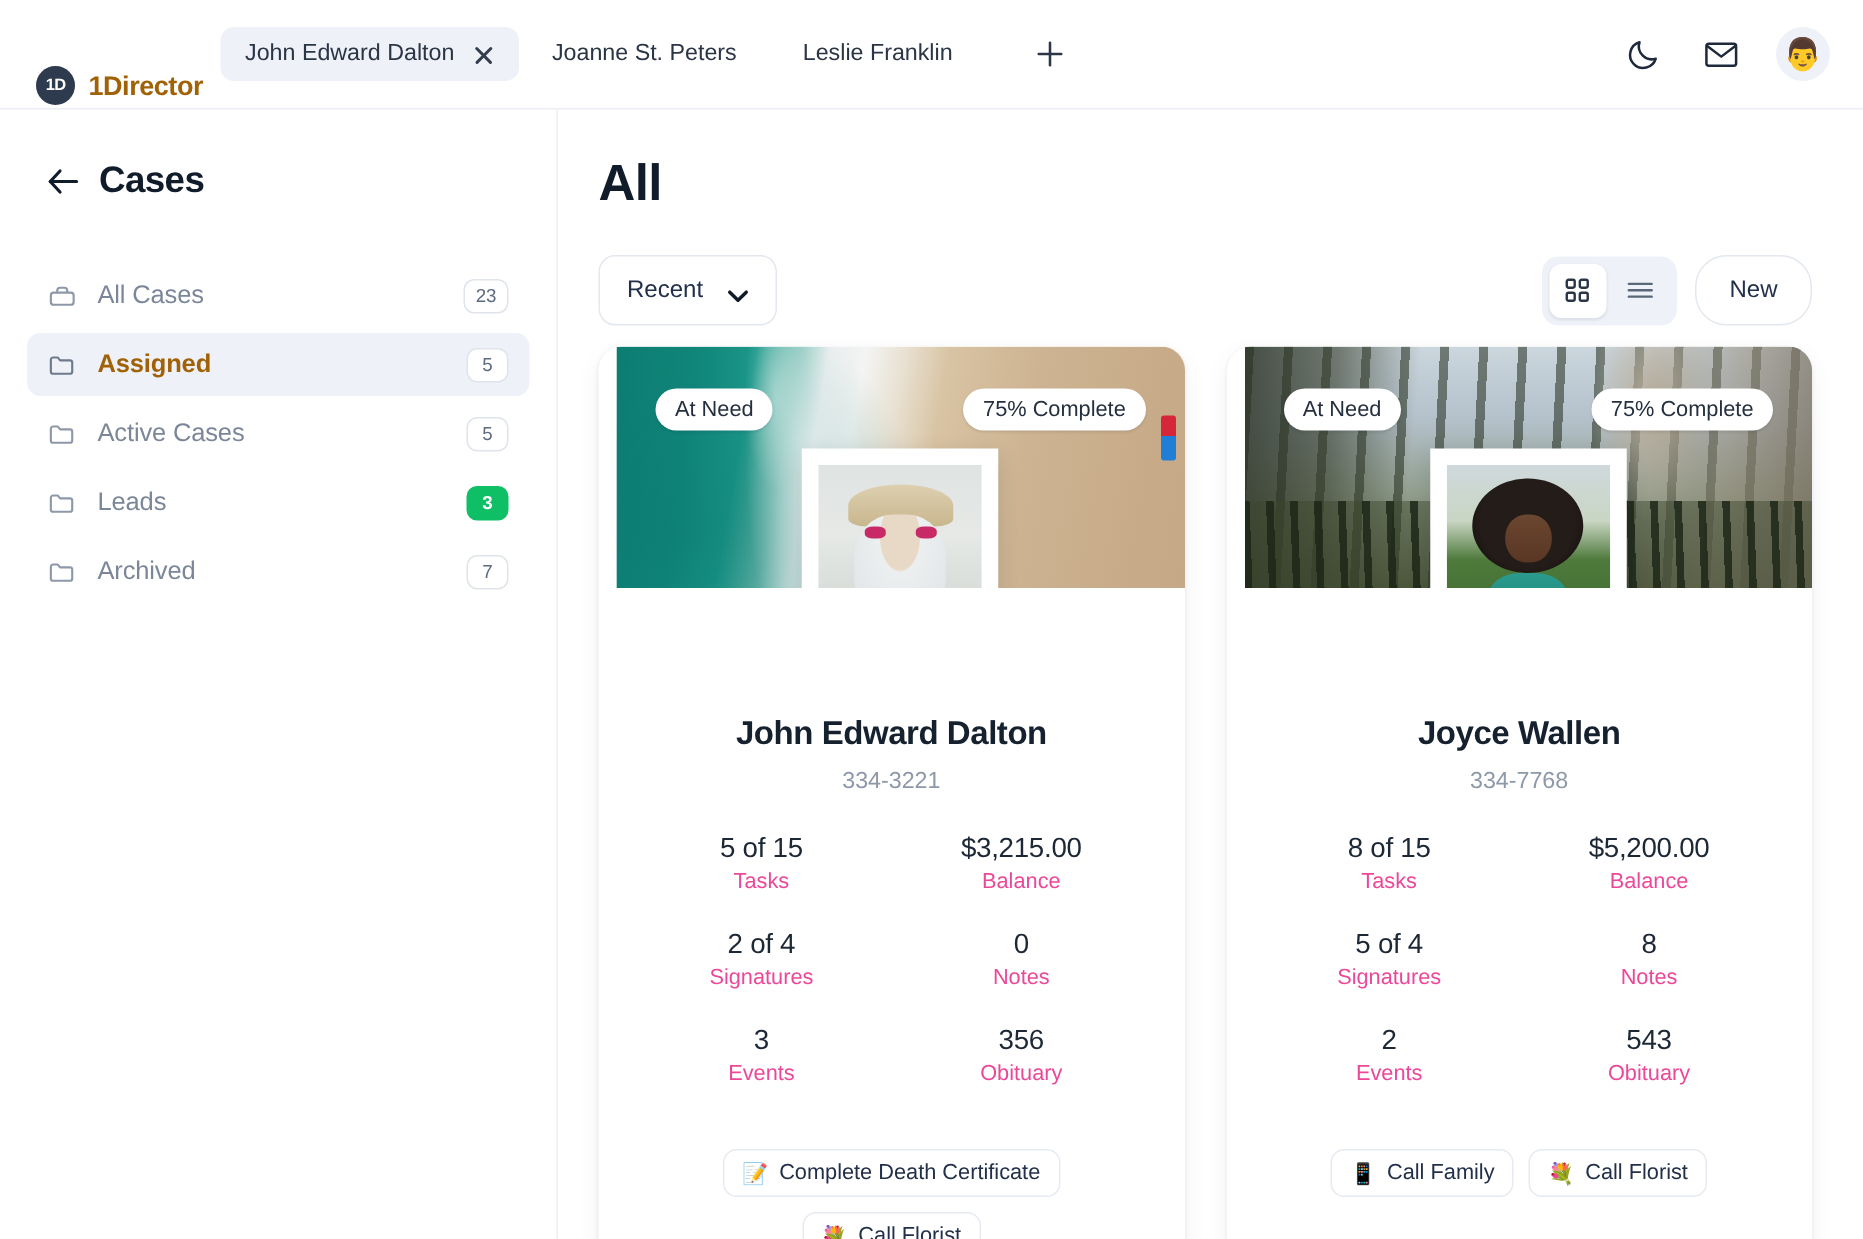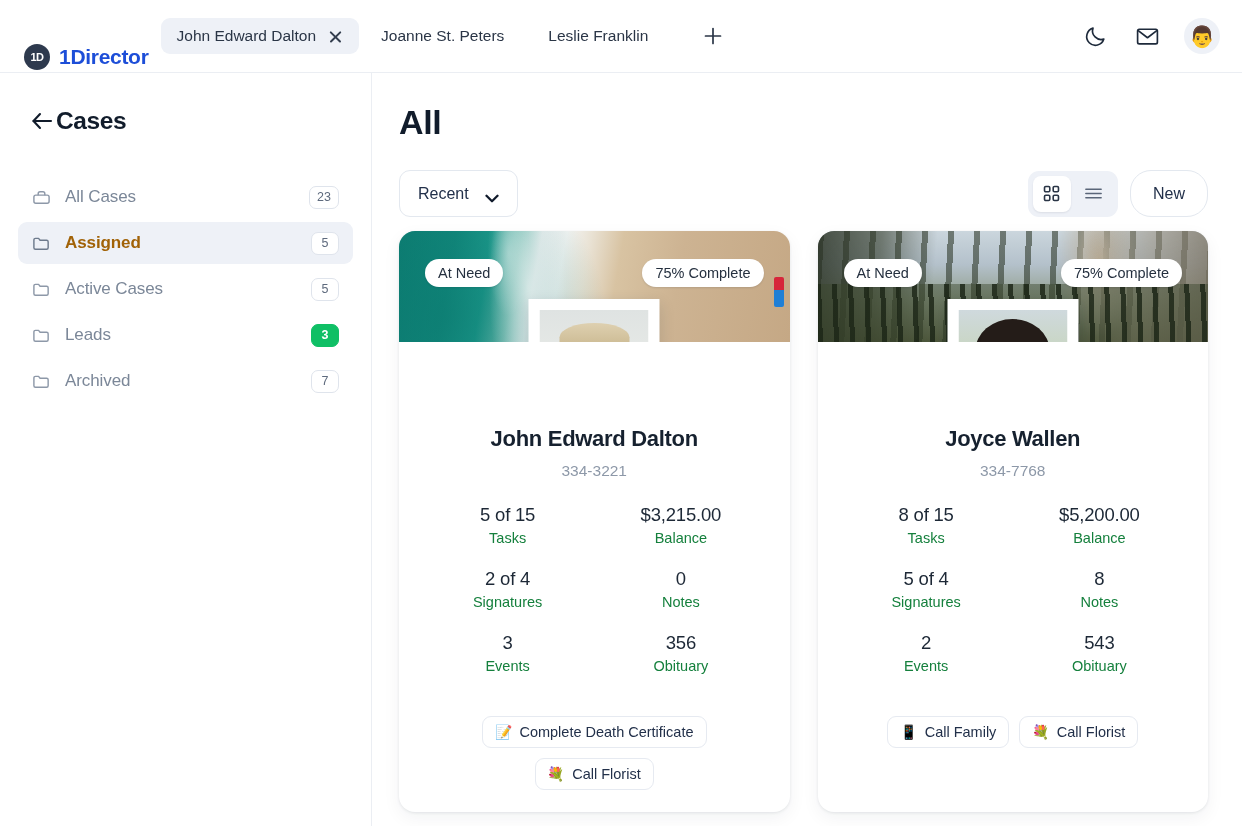--- a/index.html
+++ b/index.html
@@ -20,21 +20,21 @@
     padding: 0 22px 0 24px;
     position: relative;
   }
   .brand { display: flex; align-items: center; gap: 9px; flex-shrink: 0; margin-top: 42px; }
   .brand-logo {
     width: 26px; height: 26px; border-radius: 50%;
     background: #2e3a4e;
     display: flex; align-items: center; justify-content: center;
     color: #fff; font-size: 11px; font-weight: bold; letter-spacing: -0.5px;
   }
-  .brand-name { font-size: 21px; font-weight: bold; color: #1d4ed8; letter-spacing: -0.3px; }
+  .brand-name { font-size: 18px; font-weight: bold; color: #a16207; letter-spacing: -0.3px; }
 
   .tabs { display: flex; align-items: center; margin-left: 12px; }
   .tab {
     display: flex; align-items: center; gap: 12px;
     padding: 9px 16px;
     border-radius: 9px;
     font-size: 15.5px;
     color: #2a3546;
     white-space: nowrap;
     cursor: pointer;
@@ -81,21 +81,21 @@
   
   .body-wrap { display: flex; height: 753px; }
 
   
   .sidebar {
     width: 372px; flex-shrink: 0;
     border-right: 1px solid #ebeef3;
     padding: 34px 18px 0 18px;
   }
   .sidebar-head {
-    display: flex; align-items: center; gap: 3px;
+    display: flex; align-items: center; gap: 13px;
     padding: 0 6px 0 13px;
     margin-bottom: 41px;
     cursor: pointer;
   }
   .back-arrow { width: 22px; height: 18px; flex-shrink: 0; }
   .sidebar-title { font-size: 24.5px; font-weight: bold; color: #111c2b; letter-spacing: -0.4px; }
 
   .nav-item {
     height: 42px;
     display: flex; align-items: center;
@@ -167,23 +167,24 @@
   }
   .card {
     background: #fff;
     border-radius: 16px;
     box-shadow: 0 1px 3px rgba(20,32,52,.09), 0 6px 18px rgba(20,32,52,.055);
     overflow: hidden;
     position: relative;
     cursor: pointer;
   }
   .banner {
-    height: 111px;
+    height: 161px;
     position: relative;
     overflow: hidden;
+    margin-left: 12px;
   }
   .banner-badges {
     position: absolute; left: 0; right: 0; top: 28px;
     display: flex; justify-content: space-between;
     padding: 0 26px;
     z-index: 3;
   }
   .pill {
     background: #fff;
     border-radius: 20px;
@@ -207,21 +208,21 @@
 
   .card-body { padding: 84px 22px 22px 22px; text-align: center; }
   .case-name {
     font-size: 22px; font-weight: bold; color: #16212f;
     letter-spacing: -0.3px; margin-bottom: 10px;
   }
   .case-phone { font-size: 15.5px; color: #8d98a8; margin-bottom: 24px; }
 
   .stats { display: grid; grid-template-columns: 1fr 1fr; row-gap: 22px; }
   .stat-val { font-size: 18.5px; color: #1d2836; margin-bottom: 4px; letter-spacing: -0.2px; }
-  .stat-lbl { font-size: 14.5px; color: #15803d; }
+  .stat-lbl { font-size: 14.5px; color: #ec4899; }
 
   .actions {
     display: flex; justify-content: center; gap: 10px;
     margin-top: 42px; flex-wrap: wrap;
   }
   .chip {
     display: flex; align-items: center; gap: 7px;
     border: 1px solid #e6eaf1; border-radius: 9px;
     background: #fff;
     padding: 7px 12px;

